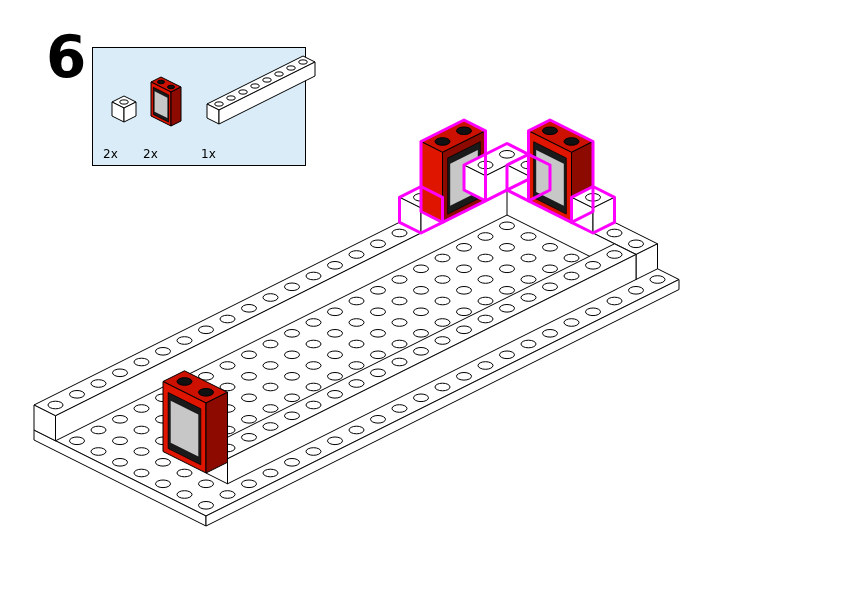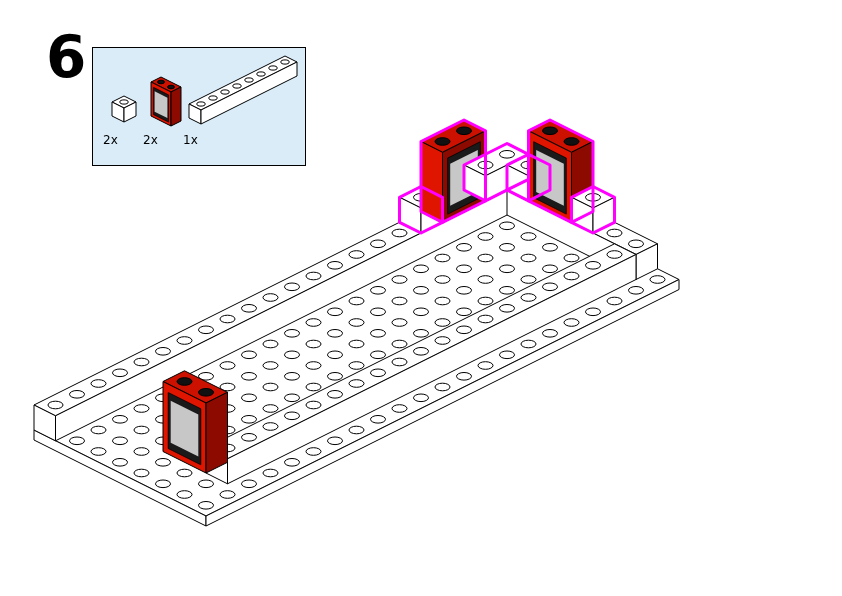--- a/index.html
+++ b/index.html
@@ -6,23 +6,23 @@
   .page{position:relative;width:842px;height:596px;background:#ffffff;overflow:hidden;
         font-family:"DejaVu Sans","Liberation Sans",sans-serif;}
   .scene-svg{position:absolute;left:0;top:0;}
   .step-number{position:absolute;left:46px;top:28px;font-size:58px;font-weight:bold;
                line-height:1;color:#000;}
   .parts-panel{position:absolute;left:92px;top:47px;width:212px;height:117px;
                border:1px solid #000;background:#d9ecf8;}
   .part{position:absolute;}
   .part-0{left:10px;top:40px;}
   .part-1{left:50px;top:26px;}
-  .part-2{left:90px;top:6px;}
+  .part-2{left:108px;top:6px;}
   .part-icon{display:block;}
-  .part-qty{font-size:12px;color:#000;margin-top:2px;line-height:1.1;}
+  .part-qty{font-size:12px;color:#000;margin-top:16px;line-height:1.1;}
 </style>
 </head>
 <body>
 
 <div class="page">
 
   <svg id="scene-main" class="scene-svg" width="842" height="596">
       <g>
         <polygon points="34.0,430.0 507.0,193.5 679.0,279.5 206.0,516.0" fill="#ffffff" stroke="#000000" stroke-width="1" stroke-linejoin="round"></polygon>
         <polygon points="34.0,430.0 206.0,516.0 206.0,526.0 34.0,440.0" fill="#ffffff" stroke="#000000" stroke-width="1" stroke-linejoin="round"></polygon>

